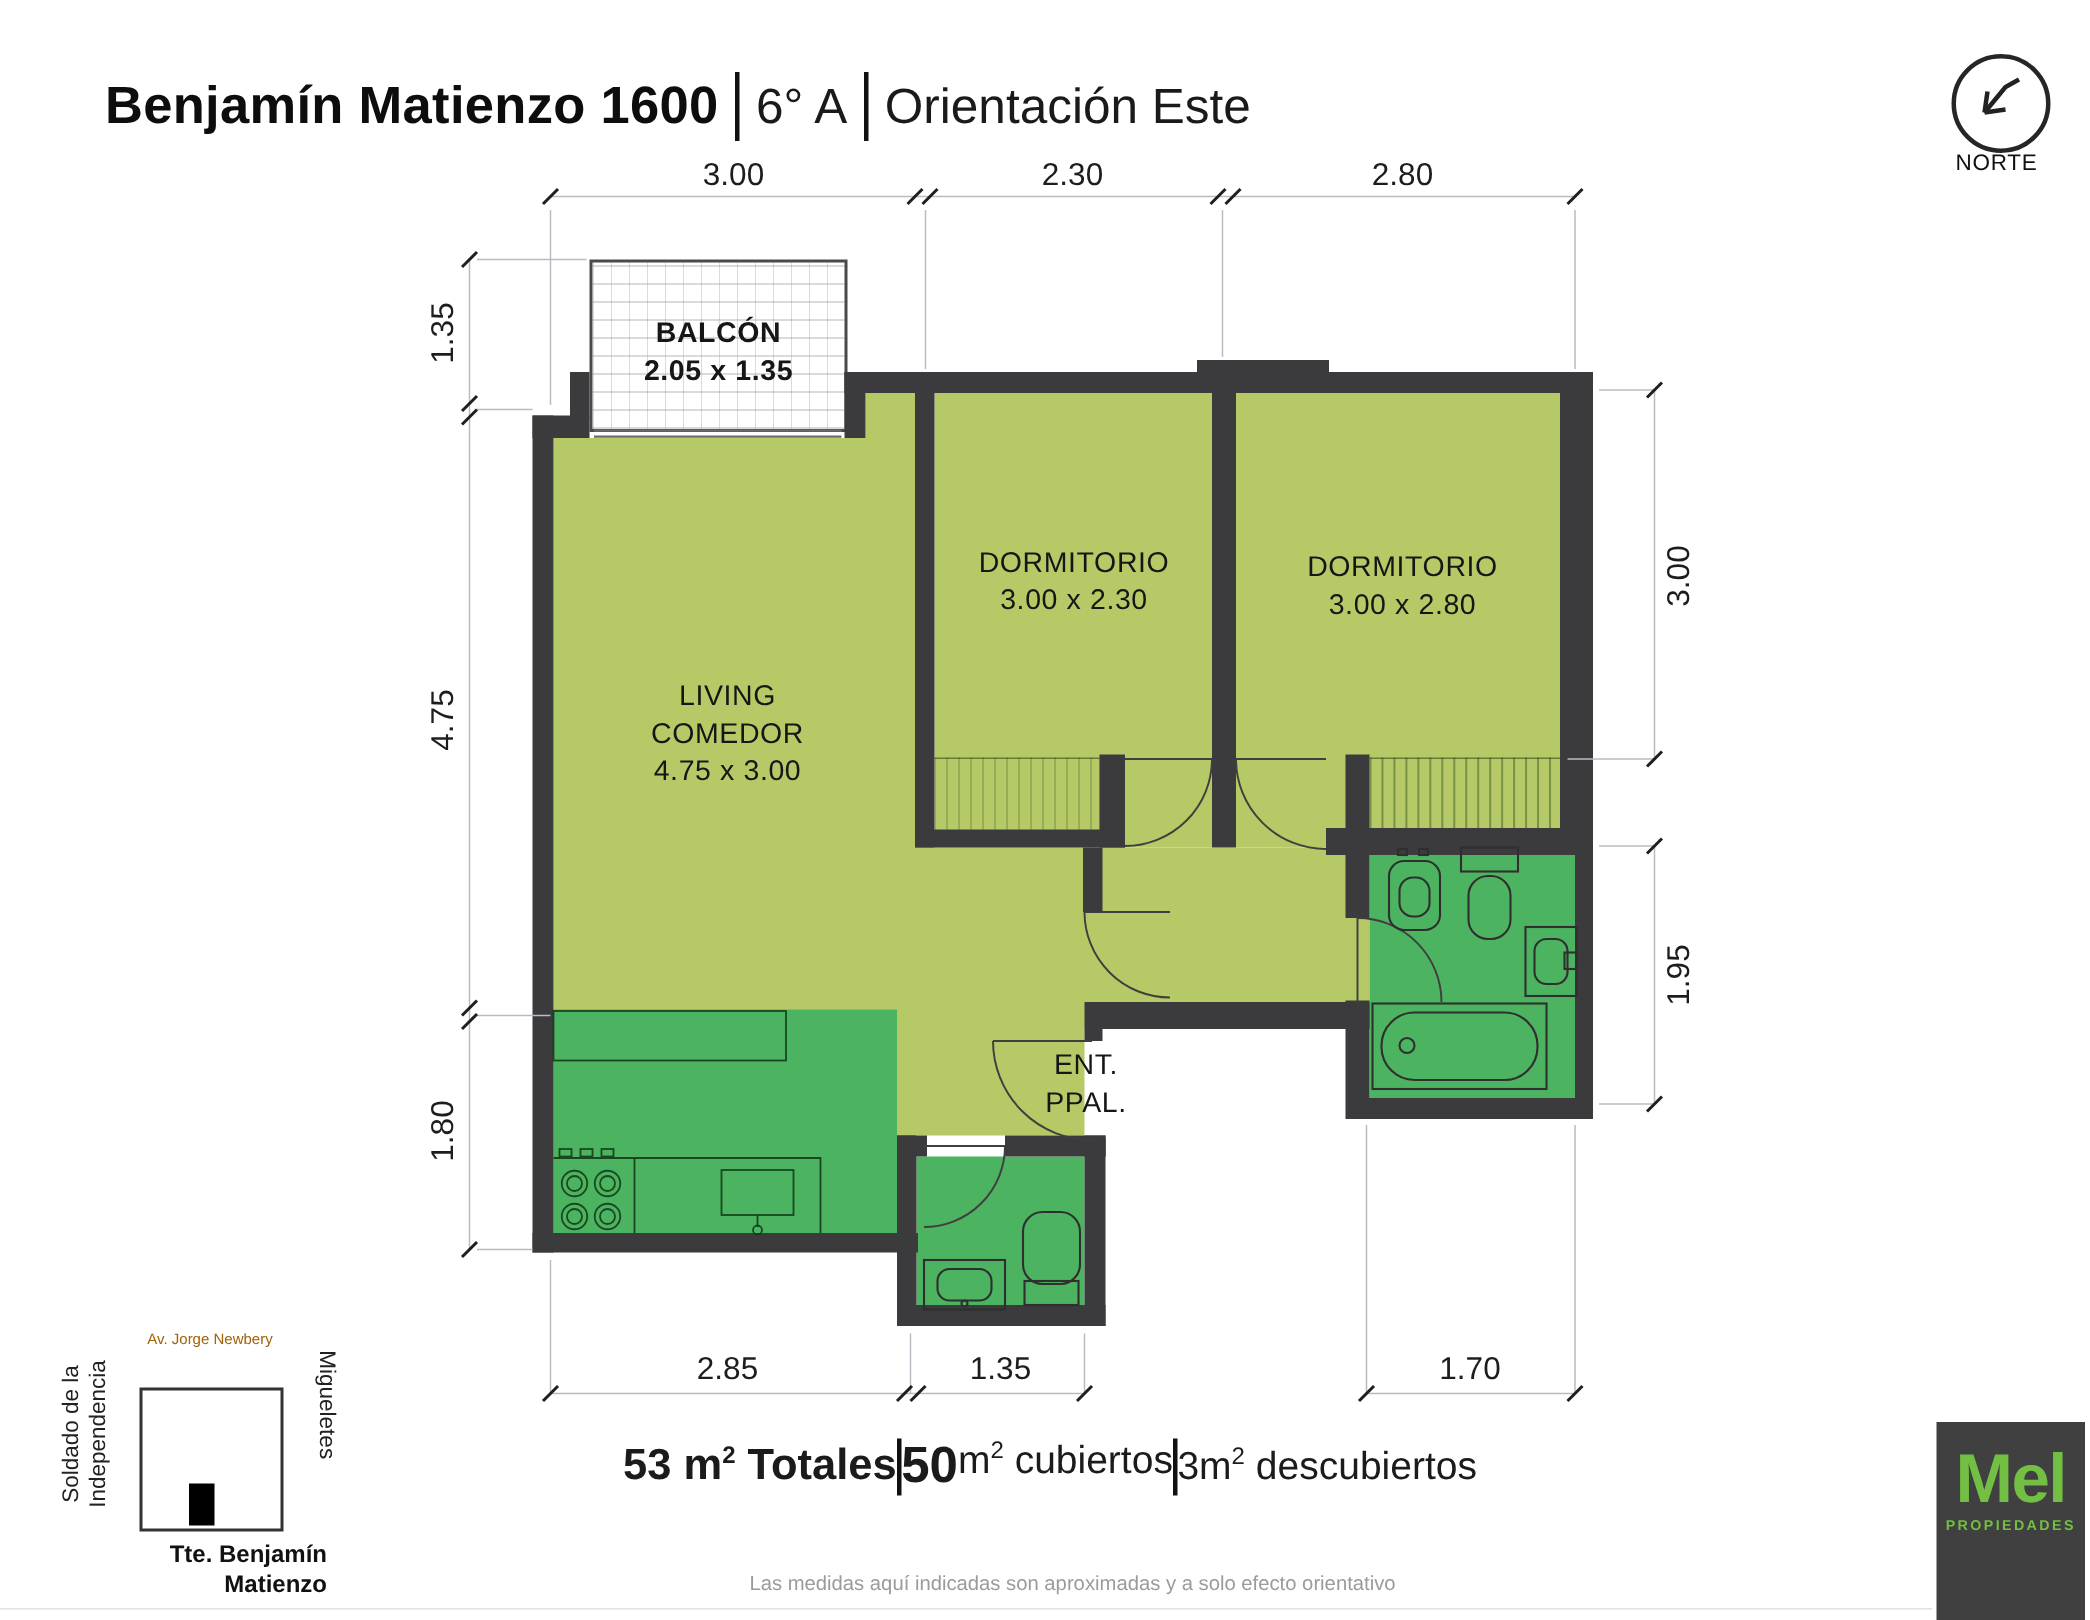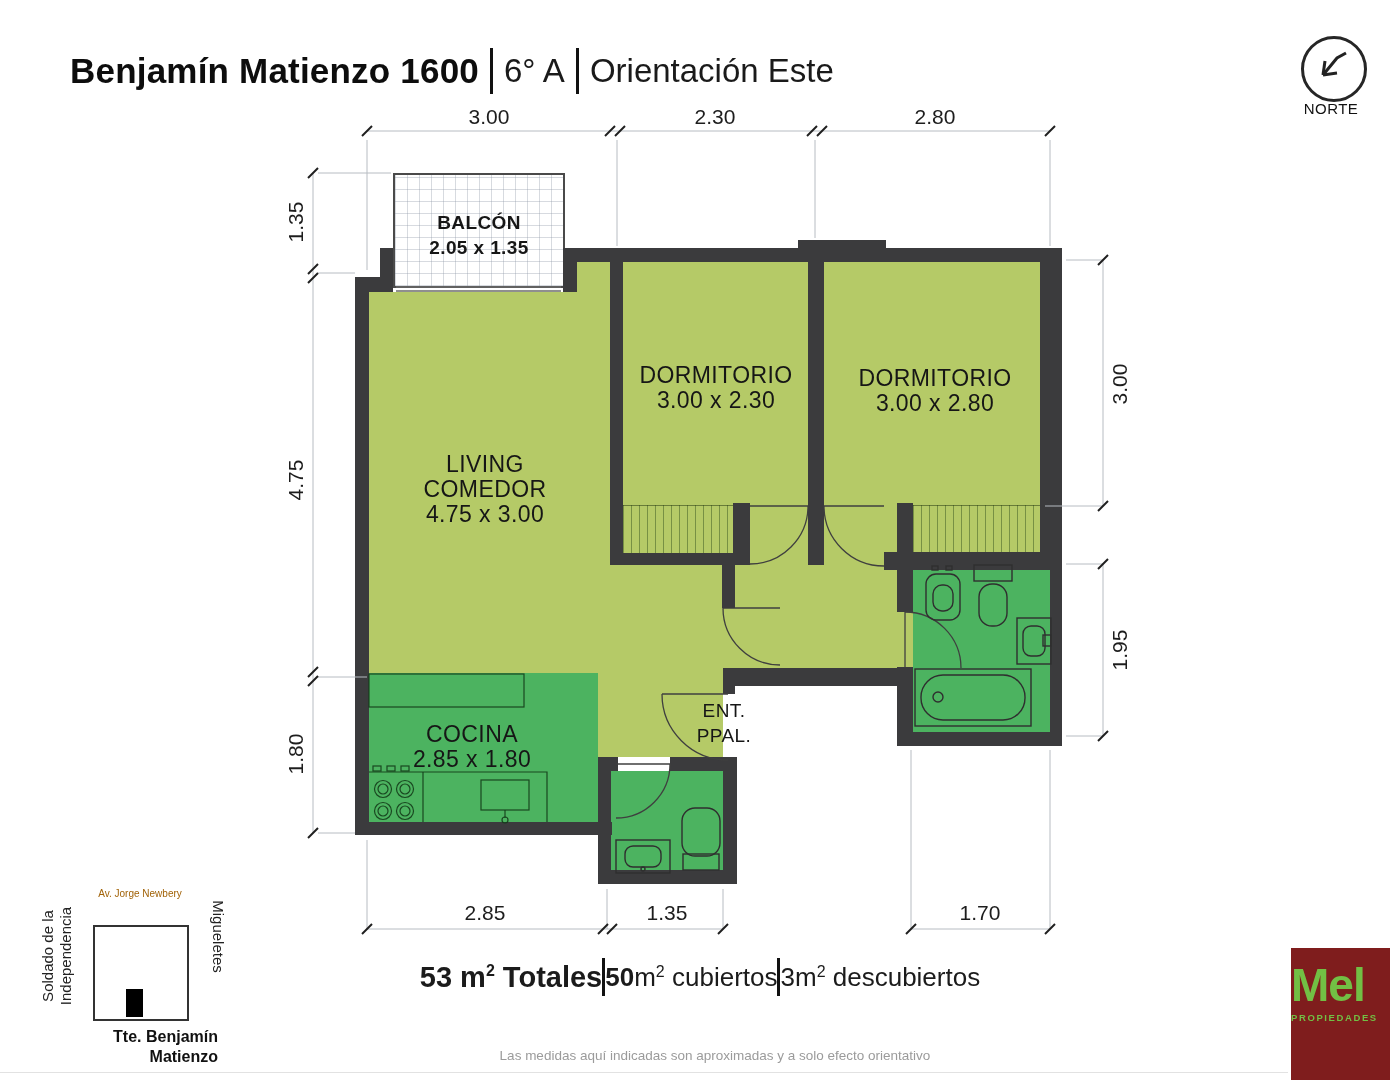--- a/index.html
+++ b/index.html
@@ -12,21 +12,21 @@
   .room-wet{position:absolute;background:#4cb360;z-index:2;}
   .exterior{position:absolute;background:#ffffff;z-index:3;}
   .closet{position:absolute;z-index:2;
           background-image:repeating-linear-gradient(90deg, rgba(45,75,25,.45) 0 1px, transparent 1px 8px);
           border-top:1px solid rgba(40,60,20,.55);border-bottom:1px solid rgba(40,60,20,.55);}
   .balcony{position:absolute;background:#fff;border:2px solid #4a4a4a;z-index:2;
           background-image:
             repeating-linear-gradient(0deg, rgba(140,150,165,.35) 0 1px, transparent 1px 12px),
             repeating-linear-gradient(90deg, rgba(140,150,165,.35) 0 1px, transparent 1px 12px);}
   
-  .lbl{position:absolute;text-align:center;z-index:7;font-size:23px;line-height:25px;letter-spacing:.4px;color:#161616;}
+  .lbl{position:absolute;text-align:center;z-index:7;font-size:19px;line-height:25px;letter-spacing:.4px;color:#161616;}
   .lbl.small{font-size:19px;line-height:25px;}
   .dimlbl{position:absolute;z-index:7;font-size:21px;color:#1d1d1d;text-align:center;}
   .rot-ccw{transform:rotate(-90deg);transform-origin:center center;}
   .rot-cw{transform:rotate(90deg);transform-origin:center center;}
   svg.overlay{position:absolute;left:0;top:0;z-index:5;pointer-events:none;}
   
   .title{position:absolute;left:70px;top:48px;display:flex;align-items:center;gap:11px;z-index:8;}
   .title .addr{font-size:35px;font-weight:bold;color:#0d0d0d;letter-spacing:.2px;}
   .title .sep{width:3px;height:46px;background:#111;}
   .title .unit,.title .orient{font-size:33px;color:#1a1a1a;}
@@ -40,21 +40,21 @@
   .areas sup{font-size:16px;line-height:1;margin-top:2px;}
   .areas .vsep{width:3px;height:38px;background:#111;}
   
   .map-box{position:absolute;left:93px;top:925px;width:92px;height:92px;border:2px solid #333;background:#fff;z-index:8;}
   .map-marker{position:absolute;left:31px;top:62px;width:17px;height:28px;background:#000;}
   .map-top{position:absolute;left:60px;top:888px;width:160px;text-align:center;font-size:10px;color:#a16207;z-index:8;}
   .map-left{position:absolute;left:-18px;top:938px;width:150px;text-align:center;font-size:15px;line-height:18px;color:#222;z-index:8;}
   .map-right{position:absolute;left:143px;top:928px;width:150px;text-align:center;font-size:15px;color:#222;z-index:8;}
   .map-bottom{position:absolute;left:63px;top:1027px;width:155px;text-align:right;font-size:16px;line-height:20px;font-weight:bold;color:#111;z-index:8;}
   
-  .logo{position:absolute;left:1291px;top:948px;width:99px;height:132px;background:#7f1d1d;z-index:8;text-align:left;}
+  .logo{position:absolute;left:1291px;top:948px;width:99px;height:132px;background:#404040;z-index:8;text-align:center;}
   .logo .mel{color:#72bf44;font-weight:bold;font-size:46px;line-height:46px;margin-top:14px;letter-spacing:-1px;}
   .logo .sub{color:#72bf44;font-weight:bold;font-size:9.5px;letter-spacing:1.6px;margin-top:4px;}
   .disclaimer{position:absolute;left:215px;top:1048px;width:1000px;text-align:center;font-size:13.5px;color:#9b9b9b;z-index:8;}
   .footline{position:absolute;left:0;top:1072px;width:1288px;height:1px;background:#e2e2e2;z-index:8;}
 </style>
 </head>
 <body>
 
 <div id="canvas">
 
@@ -265,33 +265,29 @@
       <div>4.75 x 3.00</div>
   </div>
   <div class="lbl" style="left:616px;top:363px;width:200px;">
     <div>DORMITORIO</div>
       <div>3.00 x 2.30</div>
   </div>
   <div class="lbl" style="left:835px;top:366px;width:200px;">
     <div>DORMITORIO</div>
       <div>3.00 x 2.80</div>
   </div>
-  <div class="lbl" style="left:372px;top:722px;width:200px;">
-    <div>COCINA</div>
-      <div>2.85 x 1.80</div>
-  </div>
   <div class="lbl small" style="left:664px;top:698px;width:120px;">
     <div>ENT.</div>
       <div>PPAL.</div>
   </div>
 
   <div class="areas">
     <span class="grp b"><span>53 m</span><sup>2</sup><span> Totales</span></span>
     <span class="vsep"></span>
-    <span class="grp"><span class="b" style="font-size:26px;">50</span><span class="r">m</span><sup>2</sup><span class="r"> cubiertos</span></span>
+    <span class="grp"><span class="b" style="font-size:34px;">50</span><span class="r">m</span><sup>2</sup><span class="r"> cubiertos</span></span>
     <span class="vsep"></span>
     <span class="grp"><span class="r">3</span><span class="r">m</span><sup>2</sup><span class="r"> descubiertos</span></span>
   </div>
 
   <div class="map-top">Av. Jorge Newbery</div>
   <div class="map-left rot-ccw">
     <div>Soldado de la</div>
       <div>Independencia</div>
   </div>
   <div class="map-right rot-cw">Migueletes</div>

